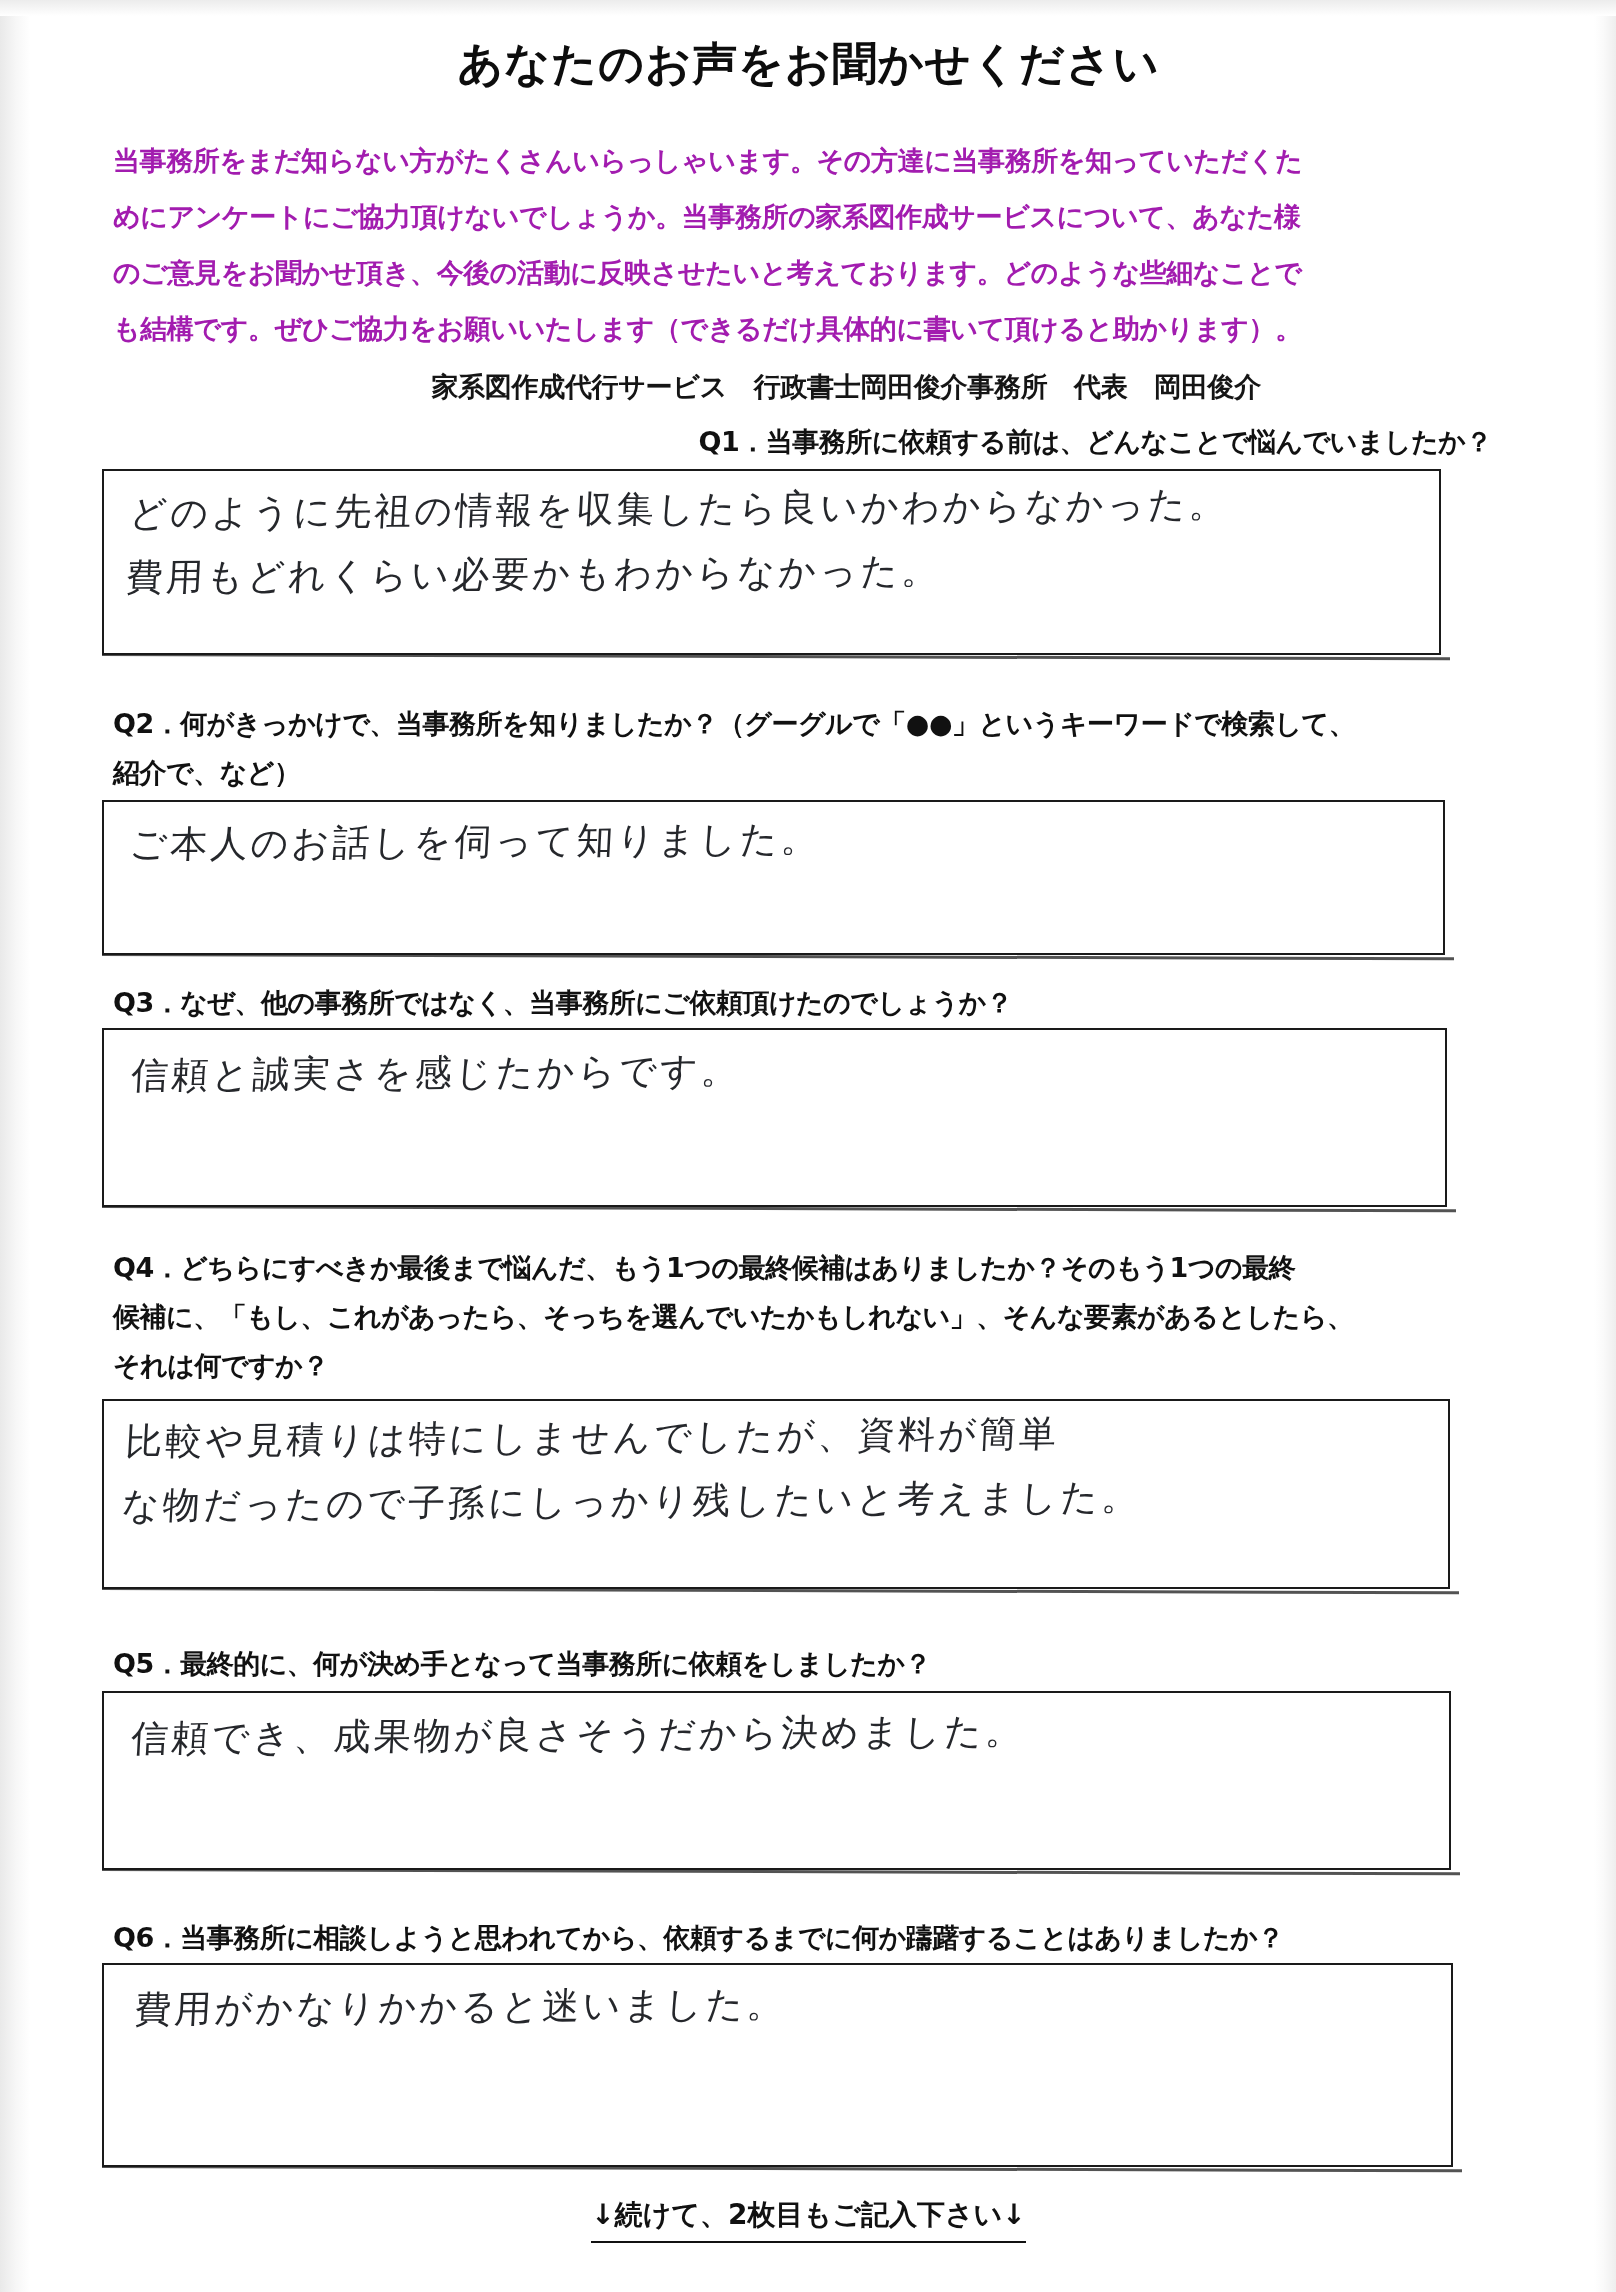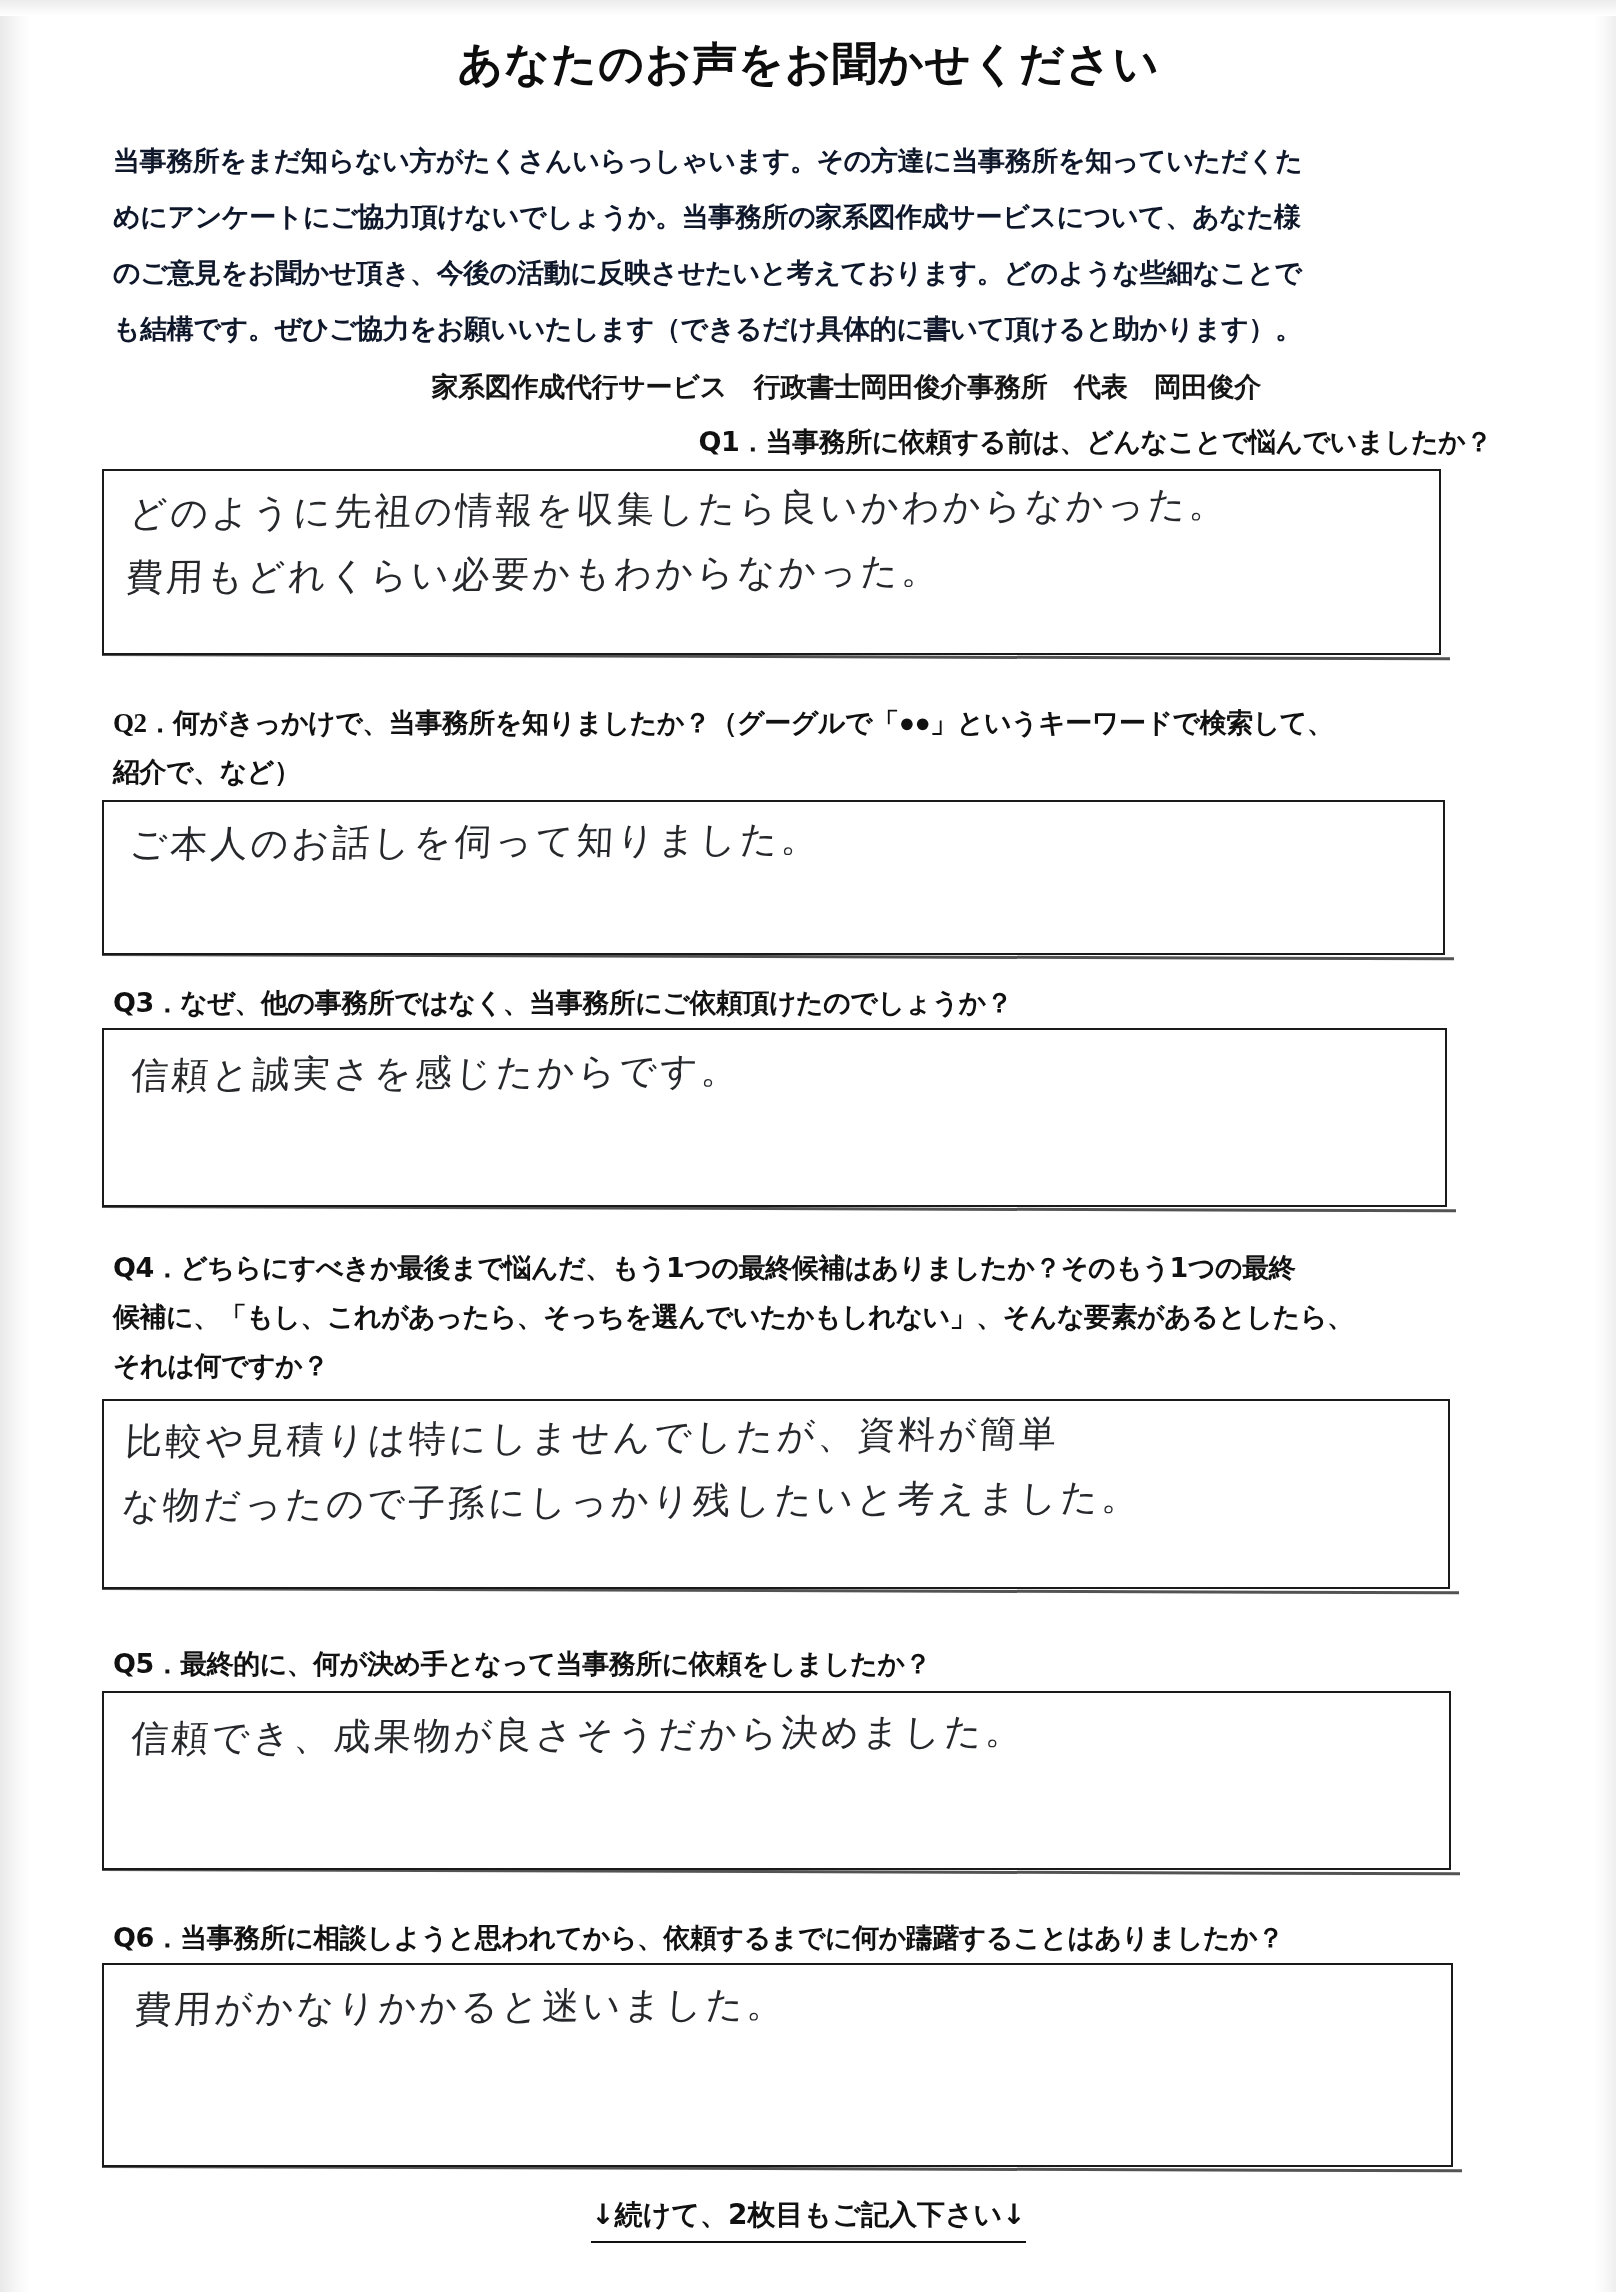--- a/index.html
+++ b/index.html
@@ -54,21 +54,21 @@
 
   .intro {
     position: absolute;
     left: 113px;
     top: 133px;
     width: 1397px;
     font-size: 27px;
     font-weight: bold;
     line-height: 56px;
     letter-spacing: -0.4px;
-    color: #0f172a;
+    color: #a21caf;
     font-family: "DejaVu Sans", "Liberation Sans", sans-serif;
   }
   .intro p { margin: 0; }
 
   .signature {
     position: absolute;
     left: 0;
     top: 369px;
     width: 1351px;
     padding-right: 90px;
@@ -161,21 +161,21 @@
   </div>
 
   <div class="signature">家系図作成代行サービス　行政書士岡田俊介事務所　代表　岡田俊介</div>
 
   <div class="qlabel" style="left:113px; top:417px; width:1379px;text-align:right;">Q1．当事務所に依頼する前は、どんなことで悩んでいましたか？</div>
   <div class="answerbox" style="left:102px; top:469px; width:1339px; height:186px;">
     <div class="handwriting" style="left:27px; top:10.7px; width:1290px;">どのように先祖の情報を収集したら良いかわからなかった。
 費用もどれくらい必要かもわからなかった。</div>
   </div>
 
-  <div class="qlabel" style="left:113px; top:699px; width:1397px;font-family:Liberation Serif, serif;">Q2．何がきっかけで、当事務所を知りましたか？（グーグルで「●●」というキーワードで検索して、
+  <div class="qlabel" style="left:113px; top:699px; width:1397px;">Q2．何がきっかけで、当事務所を知りましたか？（グーグルで「●●」というキーワードで検索して、
 紹介で、など）</div>
   <div class="answerbox" style="left:102px; top:800px; width:1343px; height:155px;">
     <div class="handwriting" style="left:27px; top:10.7px; width:1290px;">ご本人のお話しを伺って知りました。</div>
   </div>
 
   <div class="qlabel" style="left:113px; top:978px; width:1379px;">Q3．なぜ、他の事務所ではなく、当事務所にご依頼頂けたのでしょうか？</div>
   <div class="answerbox" style="left:102px; top:1028px; width:1345px; height:179px;">
     <div class="handwriting" style="left:29px; top:14.3px; width:1290px;">信頼と誠実さを感じたからです。</div>
   </div>
 

